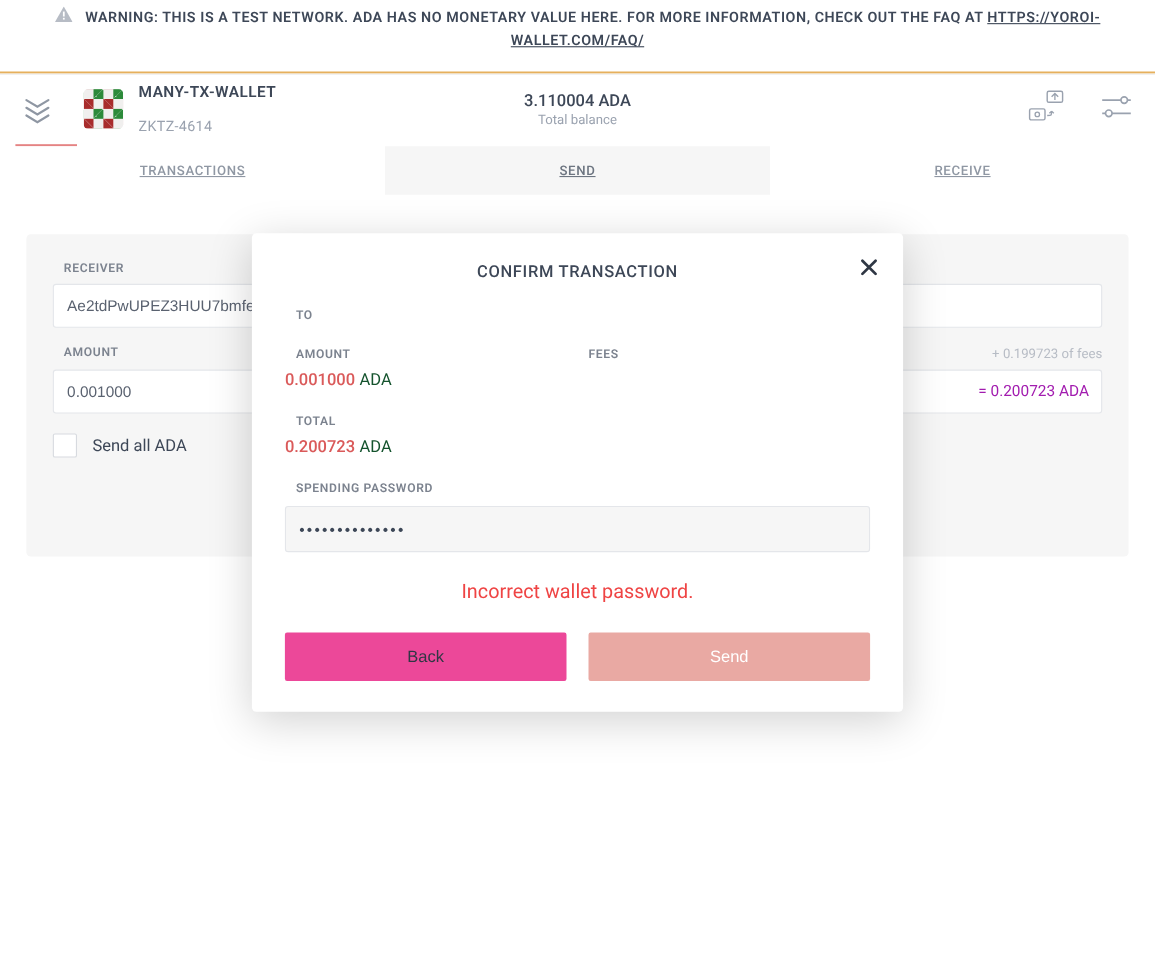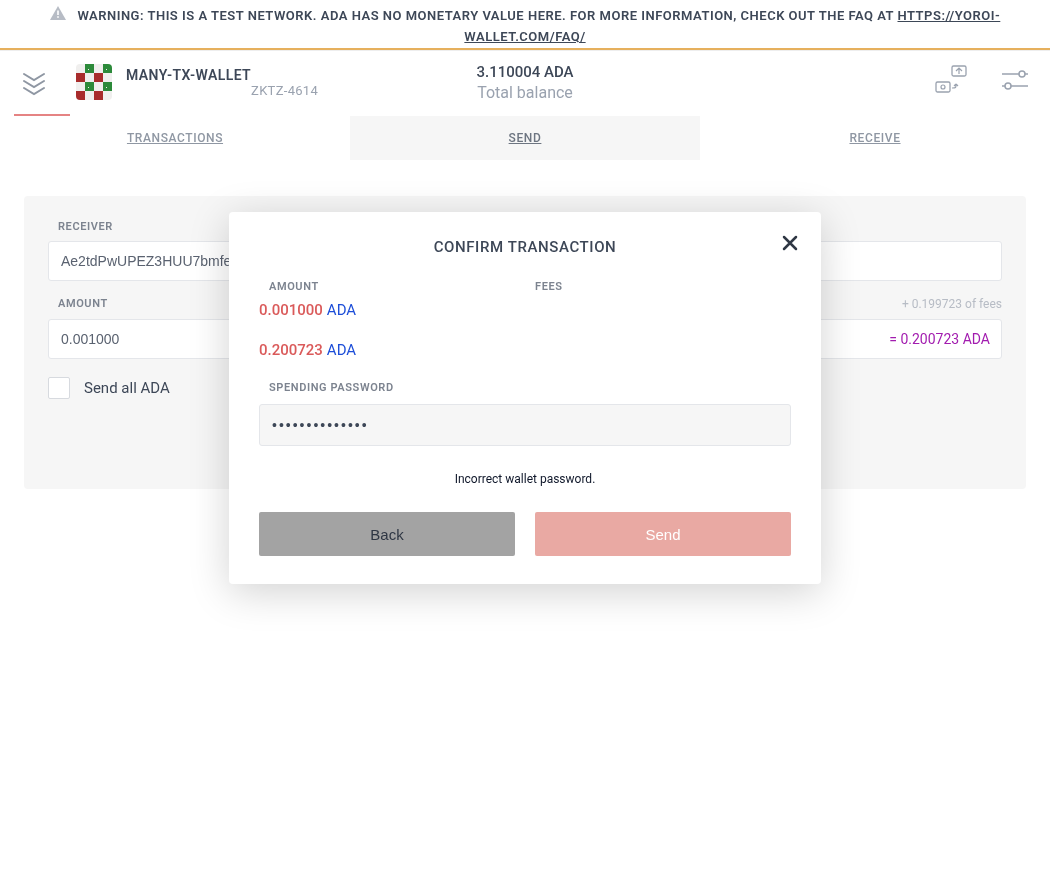--- a/index.html
+++ b/index.html
@@ -11,21 +11,21 @@
       overflow: hidden;
       position: relative;
     }
     .warning-bar {
       background: #fff;
       color: #3d4757;
       font-size: 13px;
       font-weight: 600;
       letter-spacing: 0.5px;
       text-align: center;
-      padding: 6px 10px 0;
+      padding: 6px 10px 16px;
       line-height: 1.6;
     }
     .warning-bar a {
       color: #3d4757;
       text-decoration: underline;
       font-weight: 600;
     }
     .warning-icon {
       display: inline-block;
       vertical-align: middle;
@@ -60,21 +60,21 @@
       background:
         linear-gradient(45deg, #a82c2c 25%, transparent 25%),
         linear-gradient(-45deg, #2c8a3a 25%, transparent 25%),
         linear-gradient(45deg, transparent 75%, #a82c2c 75%),
         linear-gradient(-45deg, transparent 75%, #2c8a3a 75%);
       background-size: 18px 18px;
       background-position: 0 0, 0 9px, 9px -9px, -9px 0px;
       background-color: #f0efee;
       margin-right: 14px;
     }
-    .wallet-meta { display: flex; flex-direction: row; }
+    .wallet-meta { display: flex; flex-direction: column; }
     .wallet-name {
       font-size: 14px;
       font-weight: 600;
       color: #3d4757;
       letter-spacing: 0.4px;
     }
     .wallet-plate {
       font-size: 13px;
       color: #9aa2af;
       margin-top: 16px;
@@ -85,21 +85,21 @@
       left: 50%;
       transform: translateX(-50%);
       text-align: center;
     }
     .balance-value {
       font-size: 15px;
       color: #3d4757;
       font-weight: 500;
     }
     .balance-label {
-      font-size: 16px;
+      font-size: 12px;
       color: #9aa2af;
       margin-top: 2px;
     }
     .header-right {
       margin-left: auto;
       display: flex;
       align-items: center;
       gap: 32px;
     }
     .header-ic { color: #9aa2af; }
@@ -258,54 +258,54 @@
     .m-row {
       display: flex;
       margin-top: 22px;
     }
     .m-col { flex: 1; }
     .m-val {
       margin-top: 8px;
       font-size: 15px;
     }
     .m-num { color: #da5a5a; font-weight: 500; }
-    .m-unit { color: #1d4ed8; font-weight: 400; margin-left: 4px; }
+    .m-unit { color: #14532d; font-weight: 400; margin-left: 4px; }
     .m-input {
       width: 100%;
       height: 42px;
       background: #f6f6f6;
       border: 1px solid #e4e6ea;
       border-radius: 3px;
       padding: 0 12px;
       font-size: 14px;
       color: #3d4757;
       outline: none;
       margin-top: 10px;
       letter-spacing: 2px;
     }
     .m-error {
       text-align: center;
-      font-size: 12px;
-      color: #0f172a;
+      font-size: 18px;
+      color: #ef4444;
       margin-top: 26px;
     }
     .m-actions {
       display: flex;
       gap: 20px;
       margin-top: 26px;
     }
     .m-btn {
       flex: 1;
       height: 44px;
       border: none;
       border-radius: 2px;
       font-size: 15px;
       cursor: pointer;
     }
-    .m-btn.back { background: #a3a3a3; color: #2f3744; }
+    .m-btn.back { background: #ec4899; color: #2f3744; }
     .m-btn.send { background: #e9a9a3; color: #fff; }
   </style>
 </head>
 <body>
 
 <div class="warning-bar">
   <span class="warning-icon">
     <svg width="16" height="14" viewBox="0 0 16 14">
         <path d="M8 0 L16 14 L0 14 Z" fill="#b7bcc5"></path>
         <rect x="7.2" y="4.5" width="1.6" height="4.5" fill="#fff"></rect>
@@ -389,34 +389,36 @@
 
 <div class="overlay">
   <div class="modal">
     <div class="modal-title">CONFIRM TRANSACTION</div>
     <span class="modal-close">
       <svg width="18" height="18" viewBox="0 0 18 18">
           <path d="M3 3 L15 15 M15 3 L3 15" stroke="#2f3744" stroke-width="2.5" stroke-linecap="round"></path>
         </svg>
     </span>
 
+    <div class="m-label">TO</div>
 
     <div class="m-row">
       <div class="m-col">
         <div class="m-label">AMOUNT</div>
         <div class="m-val">
           <span class="m-num">0.001000</span><span class="m-unit">ADA</span>
         </div>
       </div>
       <div class="m-col">
         <div class="m-label">FEES</div>
       </div>
     </div>
 
     <div style="margin-top:22px">
+      <div class="m-label">TOTAL</div>
       <div class="m-val">
         <span class="m-num">0.200723</span><span class="m-unit">ADA</span>
       </div>
     </div>
 
     <div style="margin-top:22px">
       <div class="m-label">SPENDING PASSWORD</div>
       <input class="m-input" type="password" value="••••••••••••••" style="">
     </div>
 

